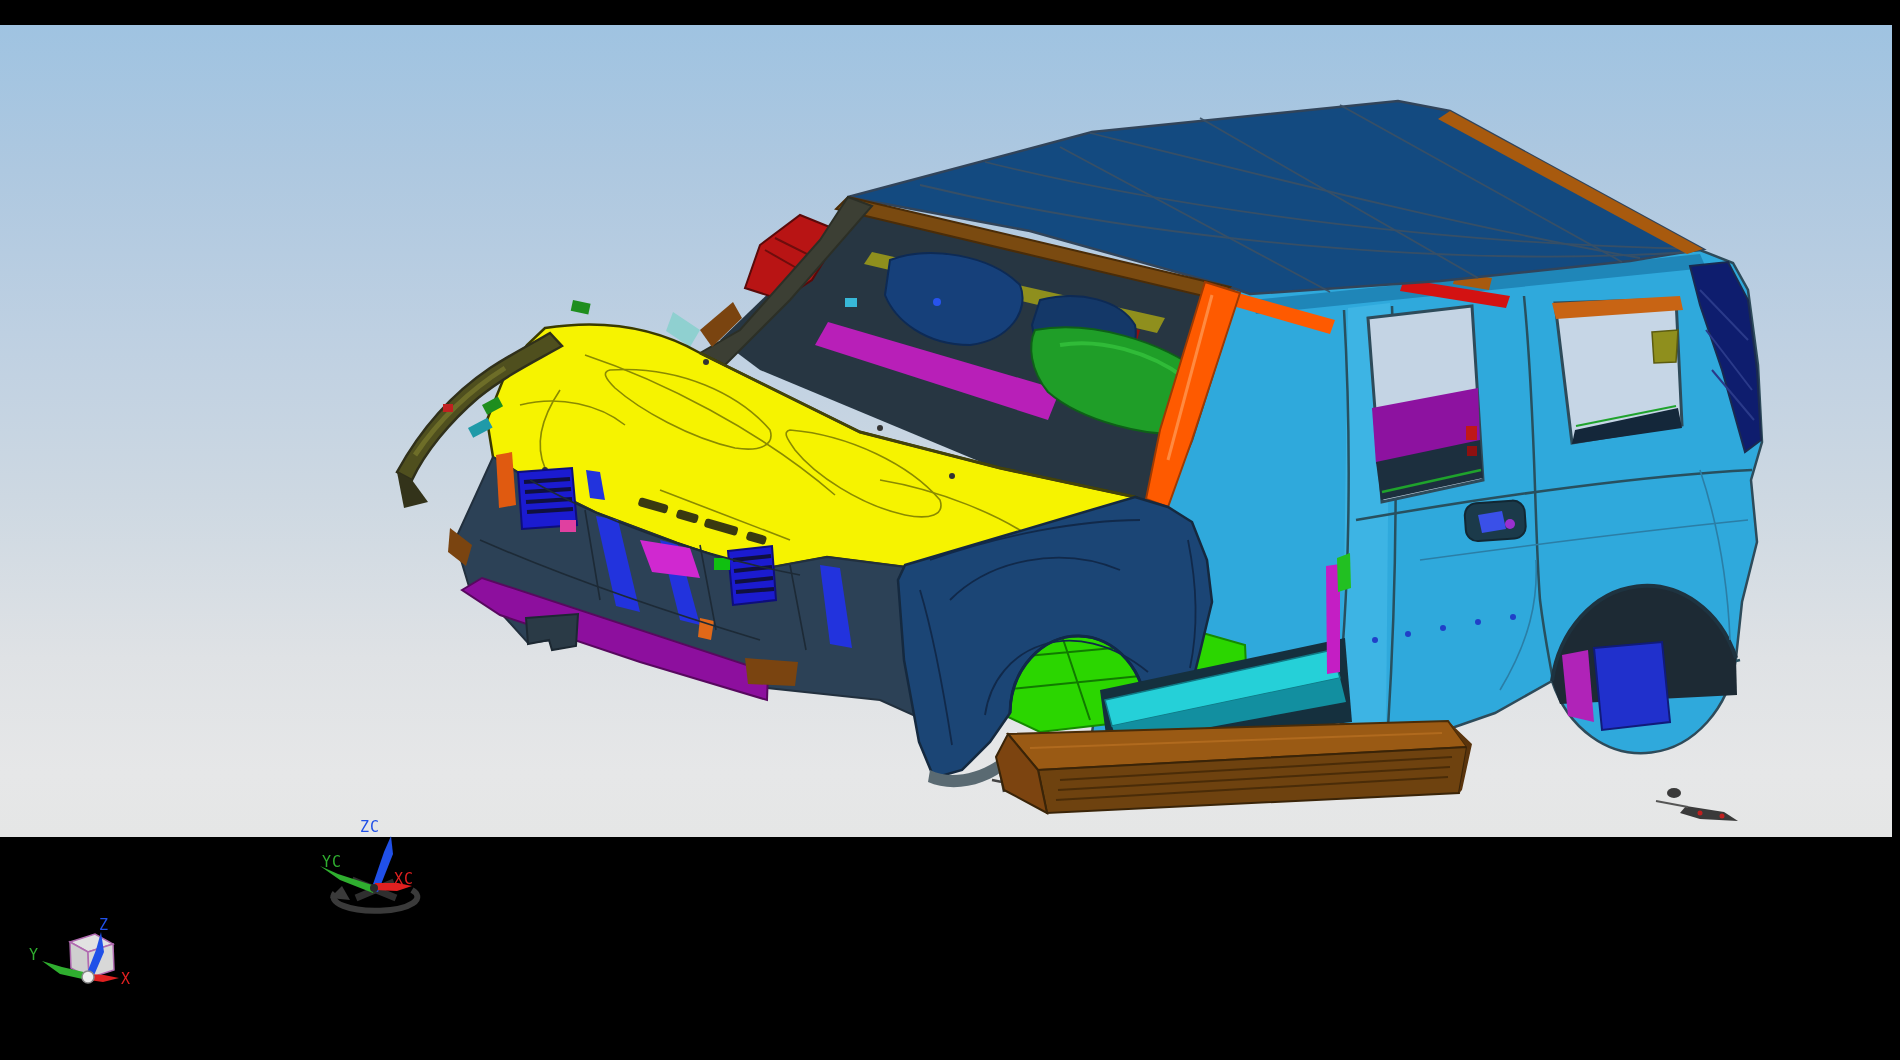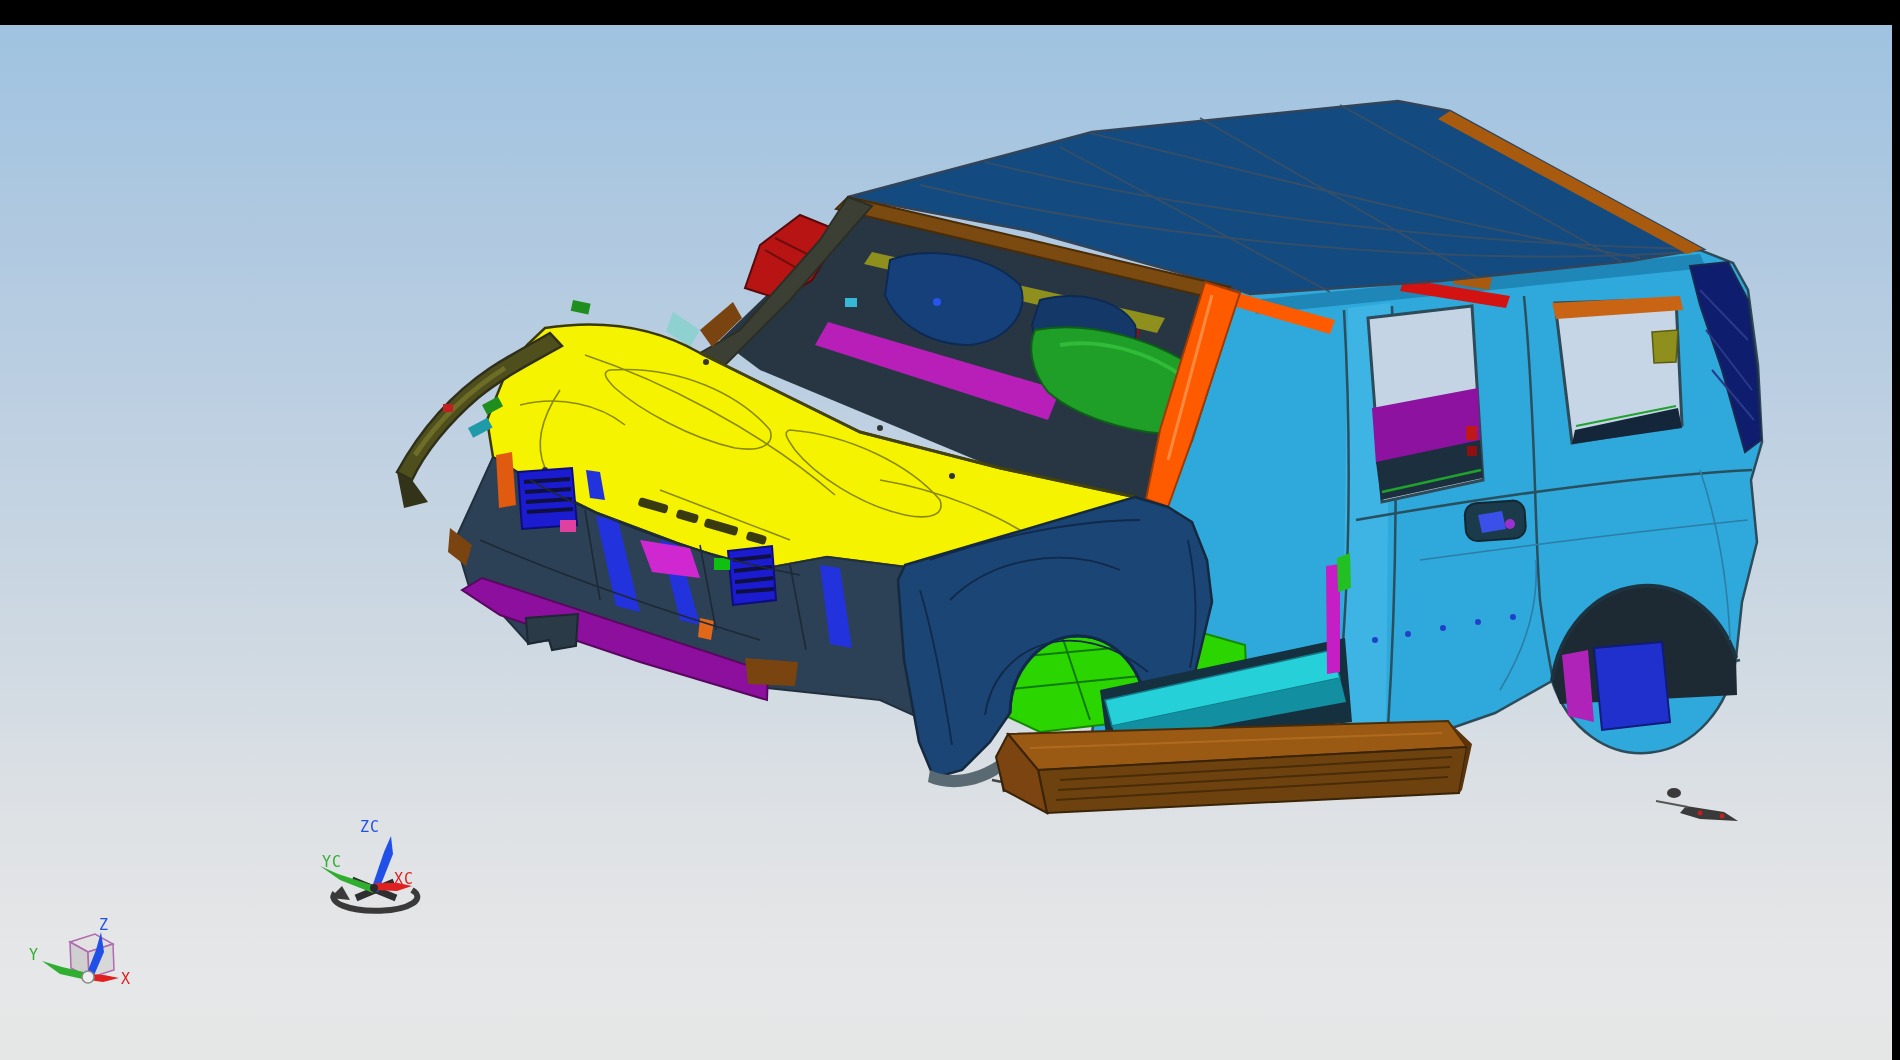--- a/index.html
+++ b/index.html
@@ -1,19 +1,19 @@
 <!DOCTYPE html>
 <html><head>
 <meta charset="utf-8">
 <style>
   html,body{margin:0;padding:0;background:#000;}
   #app{position:relative;width:1900px;height:1060px;overflow:hidden;font-family:"Liberation Sans",sans-serif;}
   #top-bar{position:absolute;left:0;top:0;width:1900px;height:25px;background:#000;z-index:5;}
   #right-bar{position:absolute;right:0;top:0;width:8px;height:1060px;background:#000;z-index:5;}
-  #viewport{position:absolute;left:0;top:25px;width:1892px;height:1035px;
+  #viewport{position:absolute;left:0;top:25px;width:1892px;height:812px;
     background:linear-gradient(to bottom,#9fc3e1 0%,#aec8e0 18%,#bed0e2 38%,#cdd8e2 58%,#dfe2e5 78%,#e6e7e8 92%,#e5e6e6 100%);}
   svg{display:block;}
   text.axis{font-family:"DejaVu Sans Mono","Liberation Mono",monospace;font-size:15px;letter-spacing:1px;}
 </style>
 </head>
 <body>
 
 <div id="app">
   <div id="top-bar"></div>
   <div id="right-bar"></div>

